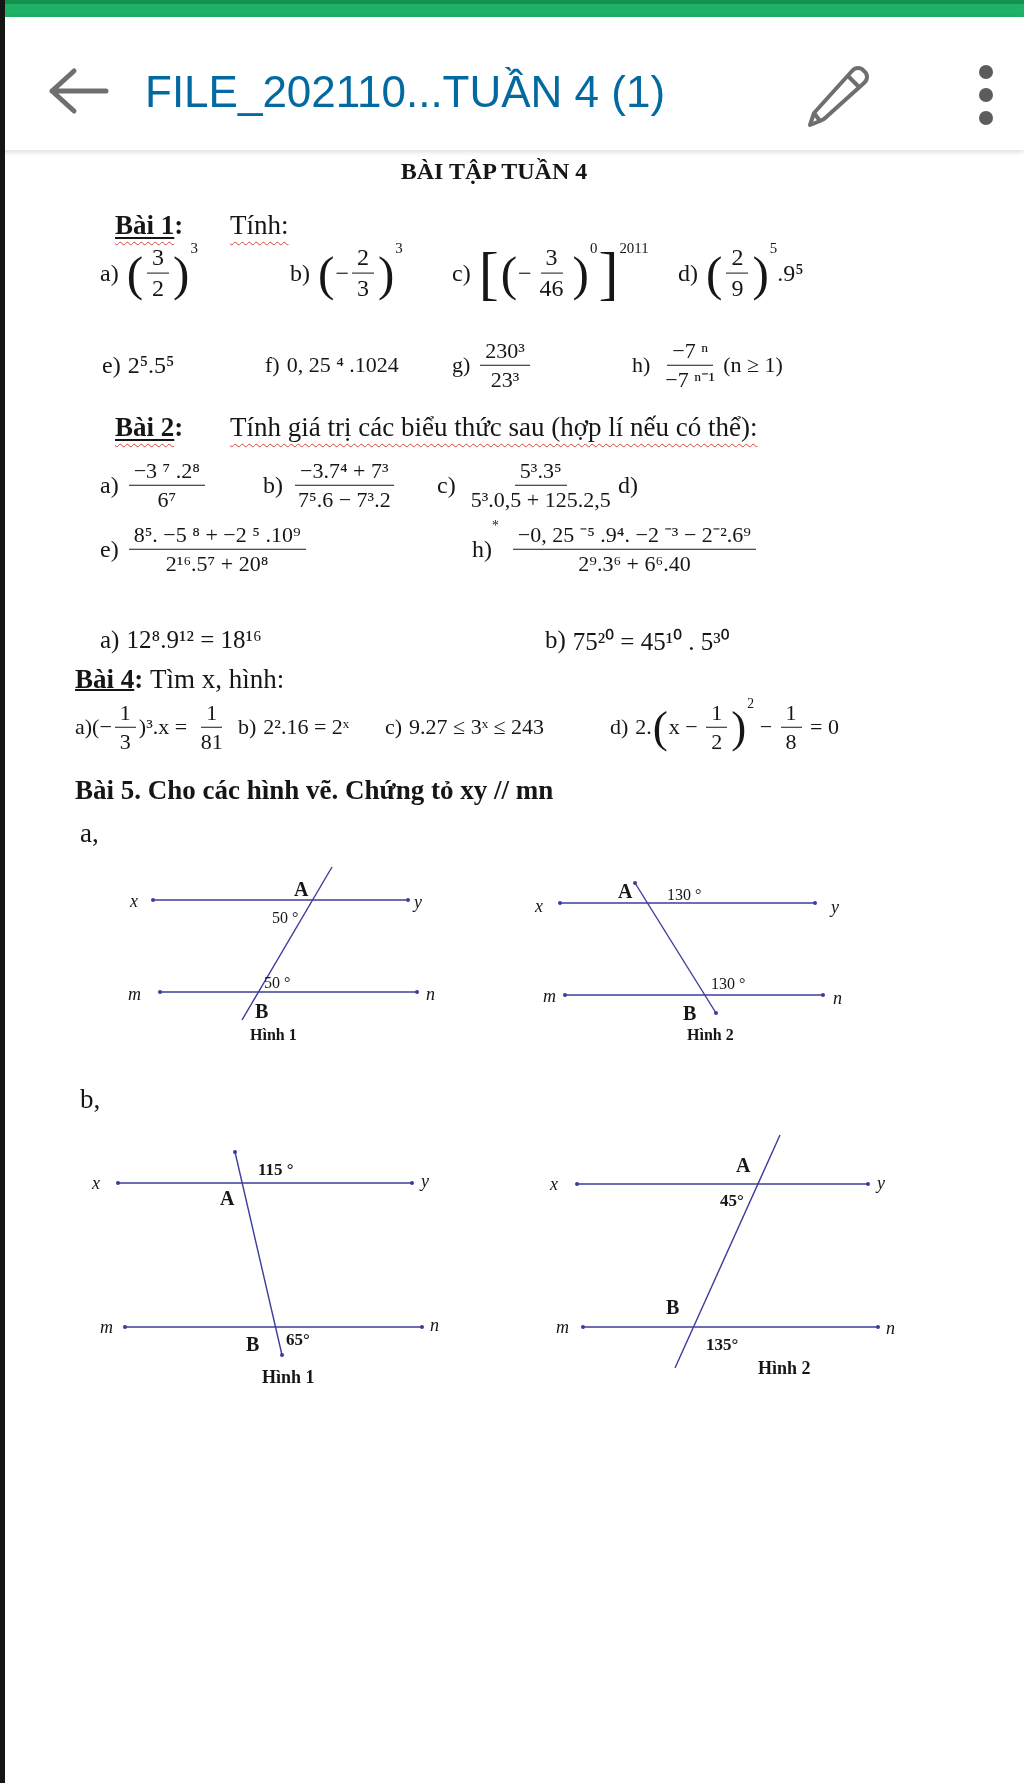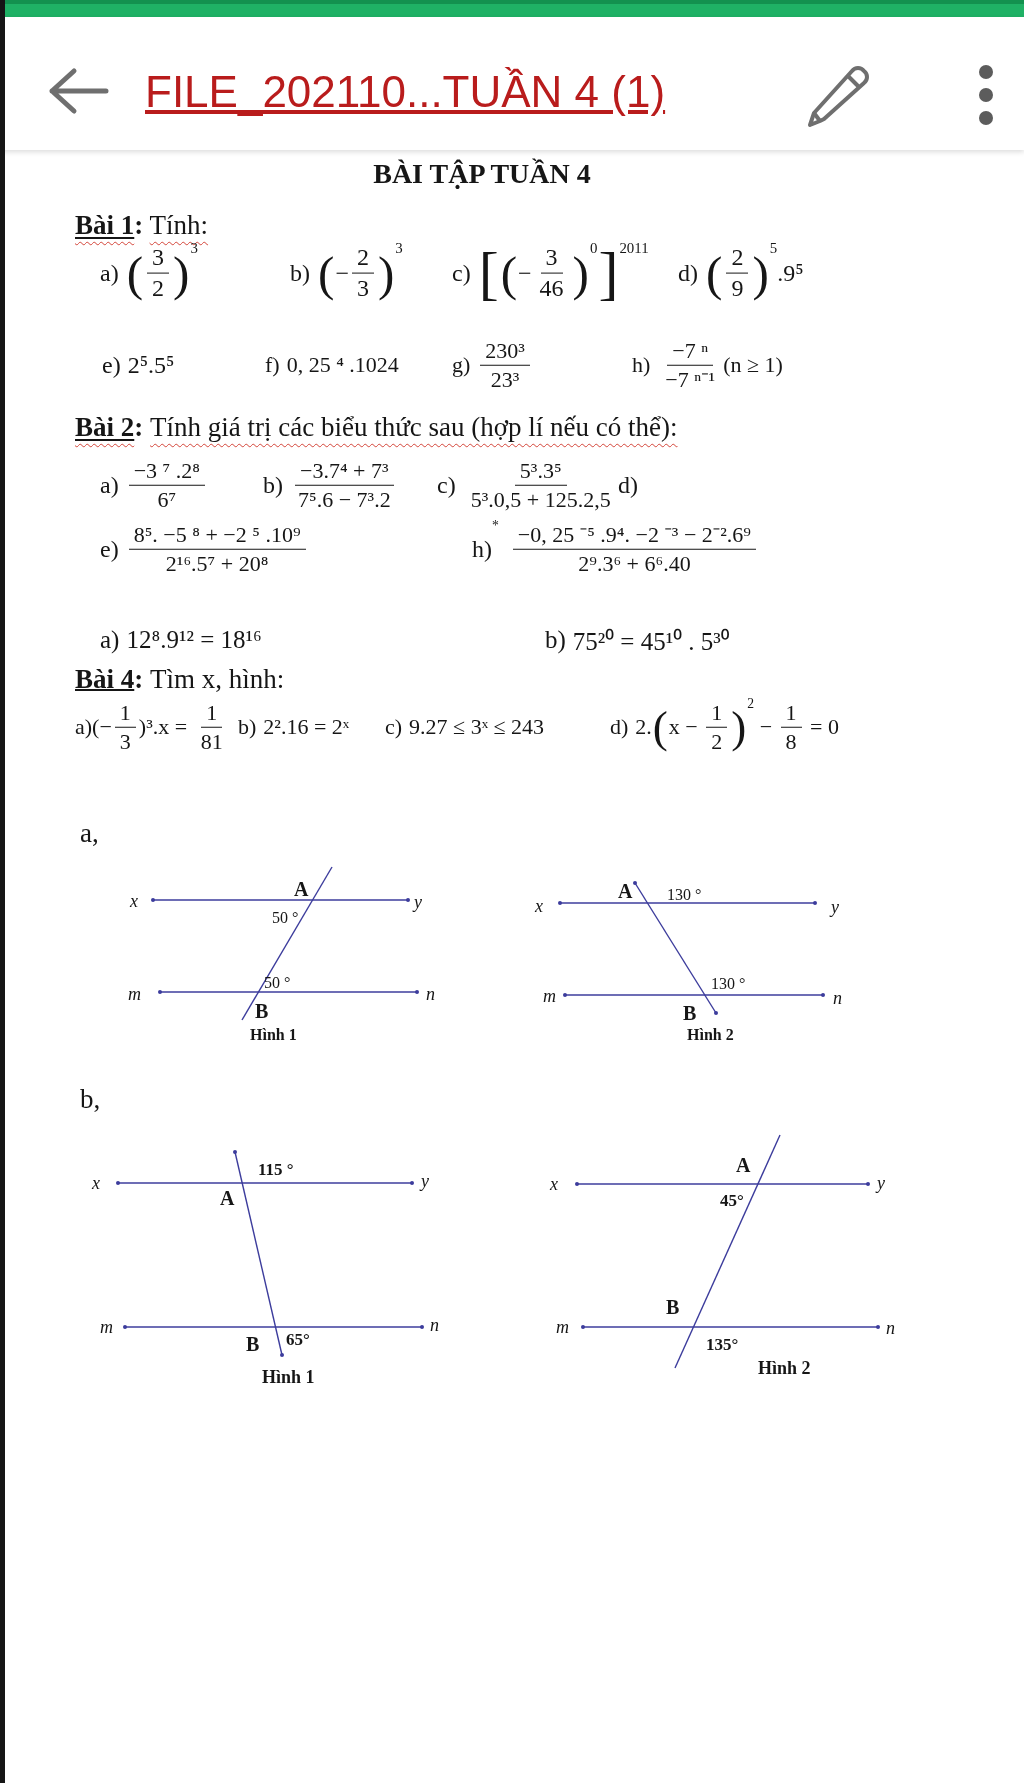--- a/index.html
+++ b/index.html
@@ -6,31 +6,31 @@
   body{width:1024px;height:1783px;position:relative;background:#ffffff;overflow:hidden;
        font-family:"Liberation Serif", serif;color:#161616;}
   .edge-strip{position:absolute;left:0;top:0;width:5px;height:1783px;background:#151515;z-index:50;}
   
   .statusbar{position:absolute;left:0;top:0;width:1024px;height:17px;background:#1fb165;}
   .statusbar .dark{position:absolute;left:0;top:0;width:100%;height:4px;background:#13914f;}
   
   .appbar{position:absolute;left:0;top:17px;width:1024px;height:133px;background:#ffffff;
           box-shadow:0 2px 5px rgba(0,0,0,0.14);z-index:10;}
   .appbar .title{position:absolute;left:145px;top:50px;font-family:"Liberation Sans",sans-serif;
-          font-size:44px;color:#b91c1c;letter-spacing:0px;white-space:nowrap;text-decoration:underline;}
+          font-size:44px;color:#0369a1;letter-spacing:0px;white-space:nowrap;}
   .iconbtn{position:absolute;background:none;border:none;padding:0;cursor:pointer;}
   
   .doc{position:absolute;left:0;top:150px;width:1024px;height:1633px;background:#fff;}
-  .doc-title{position:absolute;left:0;top:8px;width:964px;text-align:center;
-             font-size:28px;font-weight:bold;}
+  .doc-title{position:absolute;left:12px;top:8px;width:964px;text-align:center;
+             font-size:24px;font-weight:bold;}
   .bhead{position:absolute;font-size:27px;white-space:nowrap;}
   .bhead .bl{font-weight:bold;}
   .solidu{text-decoration:underline;text-decoration-thickness:2px;}
   .wavy{text-decoration-line:underline;text-decoration-style:wavy;text-decoration-color:#d4453a;
-        text-decoration-thickness:1px;text-underline-offset:7px;}
+        text-decoration-thickness:1px;text-underline-offset:7px;margin-left:40px;}
   .wavy .solidu{text-underline-offset:3px;}
   .boldhead{position:absolute;font-size:27px;font-weight:bold;white-space:nowrap;}
   .sublabel{position:absolute;font-size:27px;}
   
   .fitem{position:absolute;display:flex;align-items:center;transform:translateY(-50%);
          font-size:24px;white-space:nowrap;}
   .fitem .lbl{margin-right:7px;}
   .math{display:inline-flex;align-items:center;}
   .math .mt{white-space:pre;}
   .frac{display:inline-flex;flex-direction:column;align-items:center;margin:0 3px;text-align:center;}
@@ -287,20 +287,21 @@
         <span class="msup">2</span>
         <span class="mt"> − </span>
         <span class="frac">
           <span class="num">1</span>
           <span class="den">8</span>
         </span>
         <span class="mt"> = 0</span>
       </span>
   </div>
 
+  <div class="boldhead" style="left:75px;top:625px;">Bài 5. Cho các hình vẽ. Chứng tỏ xy // mn</div>
   <div class="sublabel" style="left:80px;top:668px;">a,</div>
   <div class="sublabel" style="left:80px;top:934px;">b,</div>
 
   <svg class="fig" style="left:112px;top:700px;" width="330" height="195" viewBox="0 0 330 195">
     <line class="ptline" x1="41" y1="50" x2="296" y2="50"></line>
     <circle class="enddot" cx="41" cy="50" r="2"></circle>
       <circle class="enddot" cx="296" cy="50" r="2"></circle>
     <line class="ptline" x1="220" y1="17" x2="130" y2="170"></line>
     <line class="ptline" x1="48" y1="142" x2="305" y2="142"></line>
     <circle class="enddot" cx="48" cy="142" r="2"></circle>

